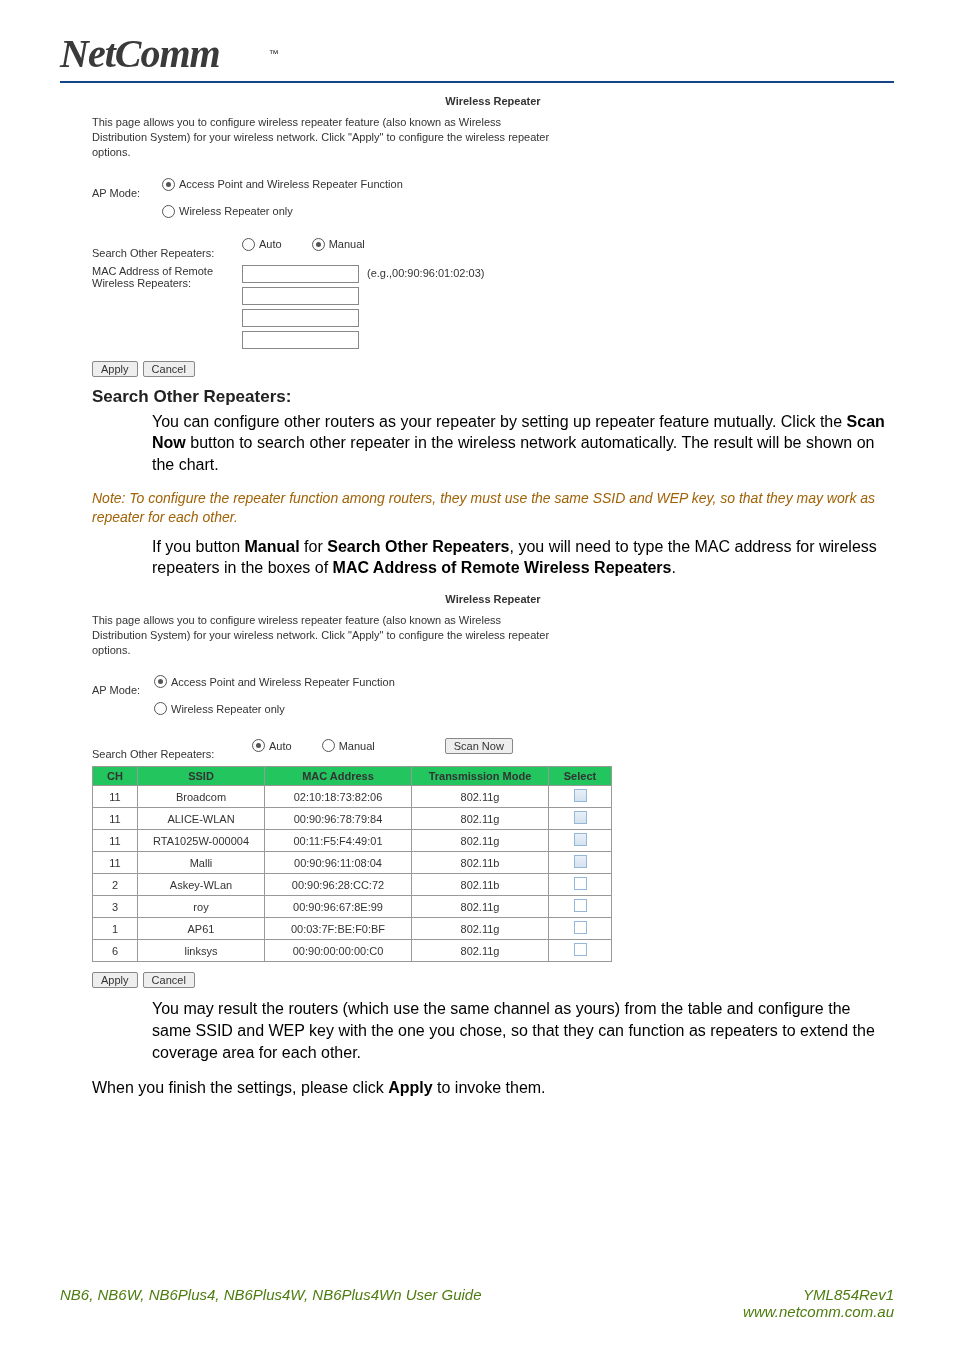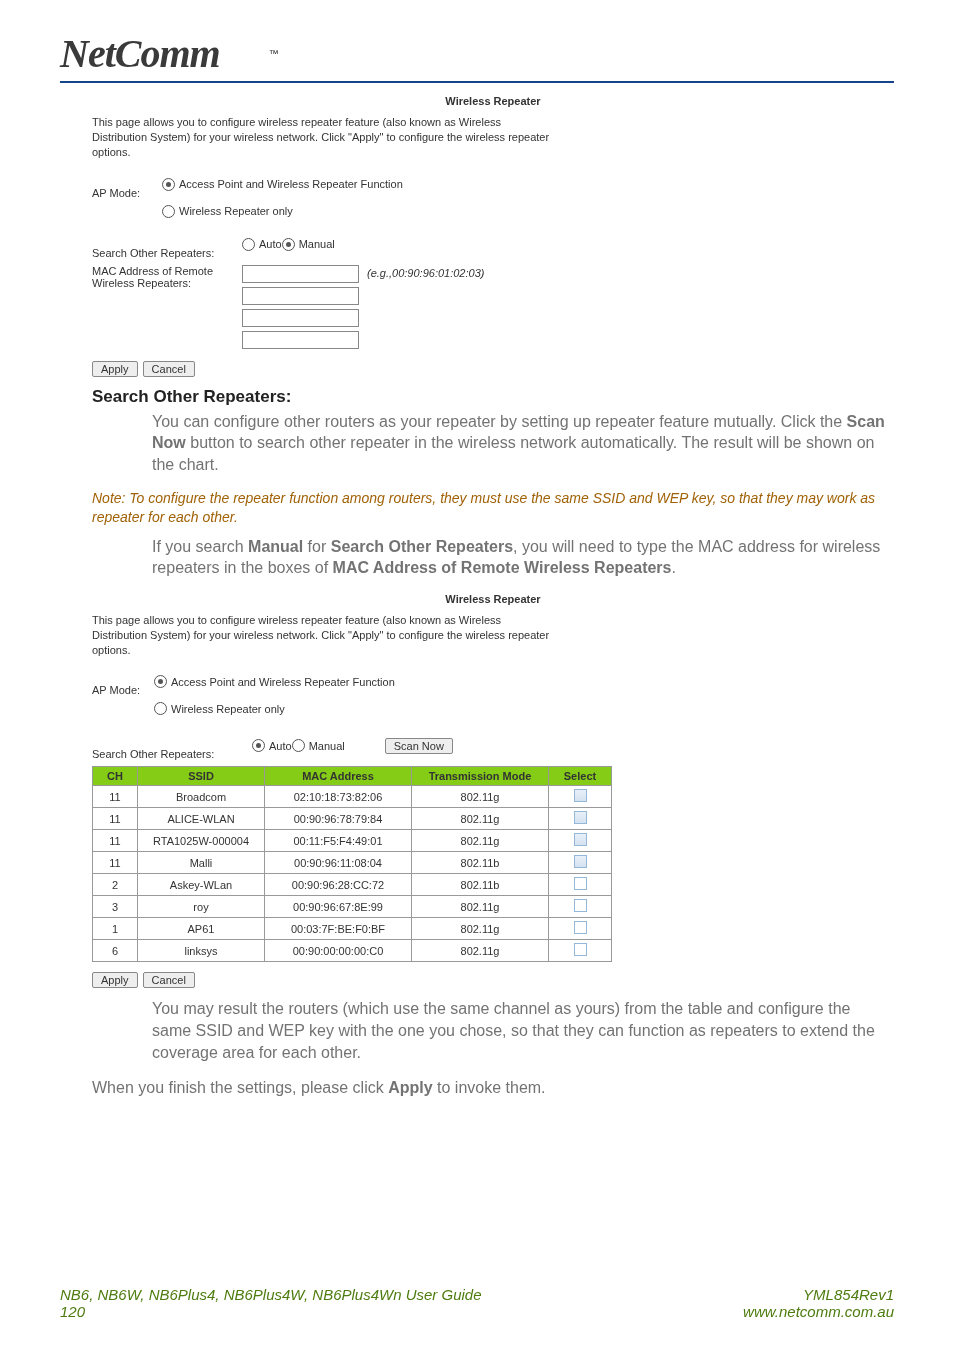--- a/index.html
+++ b/index.html
@@ -81,20 +81,21 @@
     width: 5px;
     height: 5px;
     background: #555;
     border-radius: 50%;
     top: 3px;
     left: 3px;
   }
   .opt {
     display: inline-flex;
     align-items: center;
+    margin-right: 30px;
     justify-content: center;
   }
   .txt-input {
     width: 115px;
     height: 16px;
     border: 1px solid #888;
     background: #fff;
     margin-bottom: 4px;
     display: block;
   }
@@ -118,36 +119,35 @@
   }
   .mac-inputs {
     display: flex;
     flex-direction: column;
   }
   .mac-hint {
     font-size: 11px;
     margin-left: 8px;
     align-self: flex-start;
     margin-top: 2px;
-    font-style: italic;
   }
 
   
   .heading {
     font-size: 17px;
     font-weight: 600;
     margin-top: 10px;
     margin-bottom: 4px;
     margin-left: 32px;
   }
   .body-p {
     font-size: 16px;
     line-height: 1.35;
     margin: 4px 0 14px 92px;
-    color: #737373;
+    color: #000000;
   }
   .body-p.flush {
     margin-left: 32px;
   }
   .note {
     font-size: 14px;
     font-style: italic;
     color: #a16207;
     margin: 4px 0 10px 32px;
     line-height: 1.3;
@@ -159,21 +159,21 @@
     border-collapse: collapse;
     font-size: 11px;
     margin-top: 6px;
   }
   .scan-table th, .scan-table td {
     border: 1px solid #999;
     padding: 3px 8px;
     text-align: center;
   }
   .scan-table th {
-    background: #84cc16;
+    background: #22c55e;
     font-weight: bold;
   }
   .checkbox {
     display: inline-block;
     width: 11px;
     height: 11px;
     border: 1px solid #95b8d8;
     background: #fff;
   }
   .checkbox.enabled {
@@ -256,21 +256,21 @@
       <span class="btn">Cancel</span>
     </div>
   </div>
 
   <div class="heading">Search Other Repeaters:</div>
   <p class="body-p">
     <span>You can configure other routers as your repeater by setting up repeater feature mutually. Click the </span><span class="bold">Scan Now</span><span> button to search other repeater in the wireless network automatically. The result will be shown on the chart.</span>
   </p>
   <div class="note">Note:  To configure the repeater function among routers, they must use the same SSID and WEP key, so that they may work as repeater for each other.</div>
   <p class="body-p">
-    <span>If you search </span><span class="bold">Manual</span><span> for </span><span class="bold">Search Other Repeaters</span><span>, you will need to type the MAC address for wireless repeaters in the boxes of </span><span class="bold">MAC Address of Remote Wireless Repeaters</span><span>.</span>
+    <span>If you button </span><span class="bold">Manual</span><span> for </span><span class="bold">Search Other Repeaters</span><span>, you will need to type the MAC address for wireless repeaters in the boxes of </span><span class="bold">MAC Address of Remote Wireless Repeaters</span><span>.</span>
   </p>
 
   <div class="screenshot">
     <div class="shot-title">Wireless Repeater</div>
     <div class="shot-desc">This page allows you to configure wireless repeater feature (also known as Wireless Distribution System) for your wireless network. Click "Apply" to configure the wireless repeater options.</div>
 
     <div class="row">
       <span class="lbl" style="width:62px">AP Mode:</span>
       <label class="opt">
         <span class="radio-sym selected"></span>
@@ -375,21 +375,20 @@
   </div>
 
   <p class="body-p">You may result the routers (which use the same channel as yours) from the table and configure the same SSID and WEP key with the one you chose, so that they can function as repeaters to extend the coverage area for each other.</p>
   <p class="body-p flush">
     <span>When you finish the settings, please click </span><span class="bold">Apply</span><span> to invoke them.</span>
   </p>
 
   <div class="footer">
     <div>
       <div>NB6, NB6W, NB6Plus4, NB6Plus4W, NB6Plus4Wn User Guide</div>
-      <div>120</div>
     </div>
     <div class="footer-right">
       <div>YML854Rev1</div>
       <div>www.netcomm.com.au</div>
     </div>
   </div>
 
 </div>
 
 </body></html>

